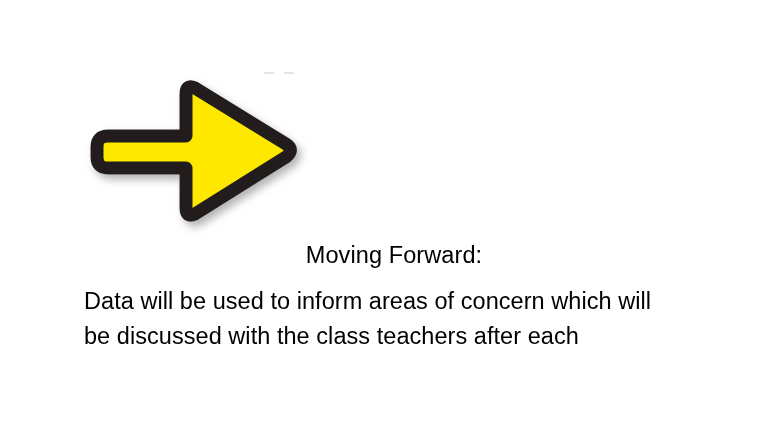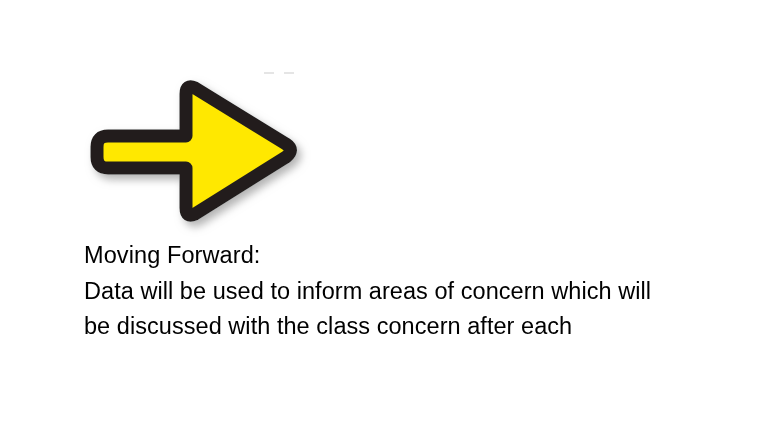--- a/index.html
+++ b/index.html
@@ -52,23 +52,24 @@
     left: 84px;
     top: 238px;
     width: 620px;
   }
   #heading {
     font-size: 23.5px;
     line-height: 34px;
     color: #000000;
     letter-spacing: .1px;
     white-space: nowrap;
+    text-align: center;
   }
   #paragraph {
-    margin-top: 2px;
+    margin-top: 12px;
     font-size: 23.5px;
     line-height: 35px;
     color: #000000;
     letter-spacing: .05px;
   }
   .para-line {
     white-space: nowrap;
     position: relative;
   }
   .caret {
@@ -113,17 +114,17 @@
             Z" fill="#FFE800" stroke="#201F1E" stroke-width="13" stroke-linejoin="round" stroke-linecap="round"></path>
       </g>
     </svg>
   </div>
 
   <div id="text-block">
     <div id="heading">Moving Forward:</div>
 
     <div id="paragraph">
       <div class="para-line">Data will be used to inform areas of concern which will</div>
-      <div class="para-line">be discussed with the class concern after each</div>
+      <div class="para-line">be discussed with the class teachers after each</div>
     </div>
   </div>
 
 </div>
 
 </body></html>

